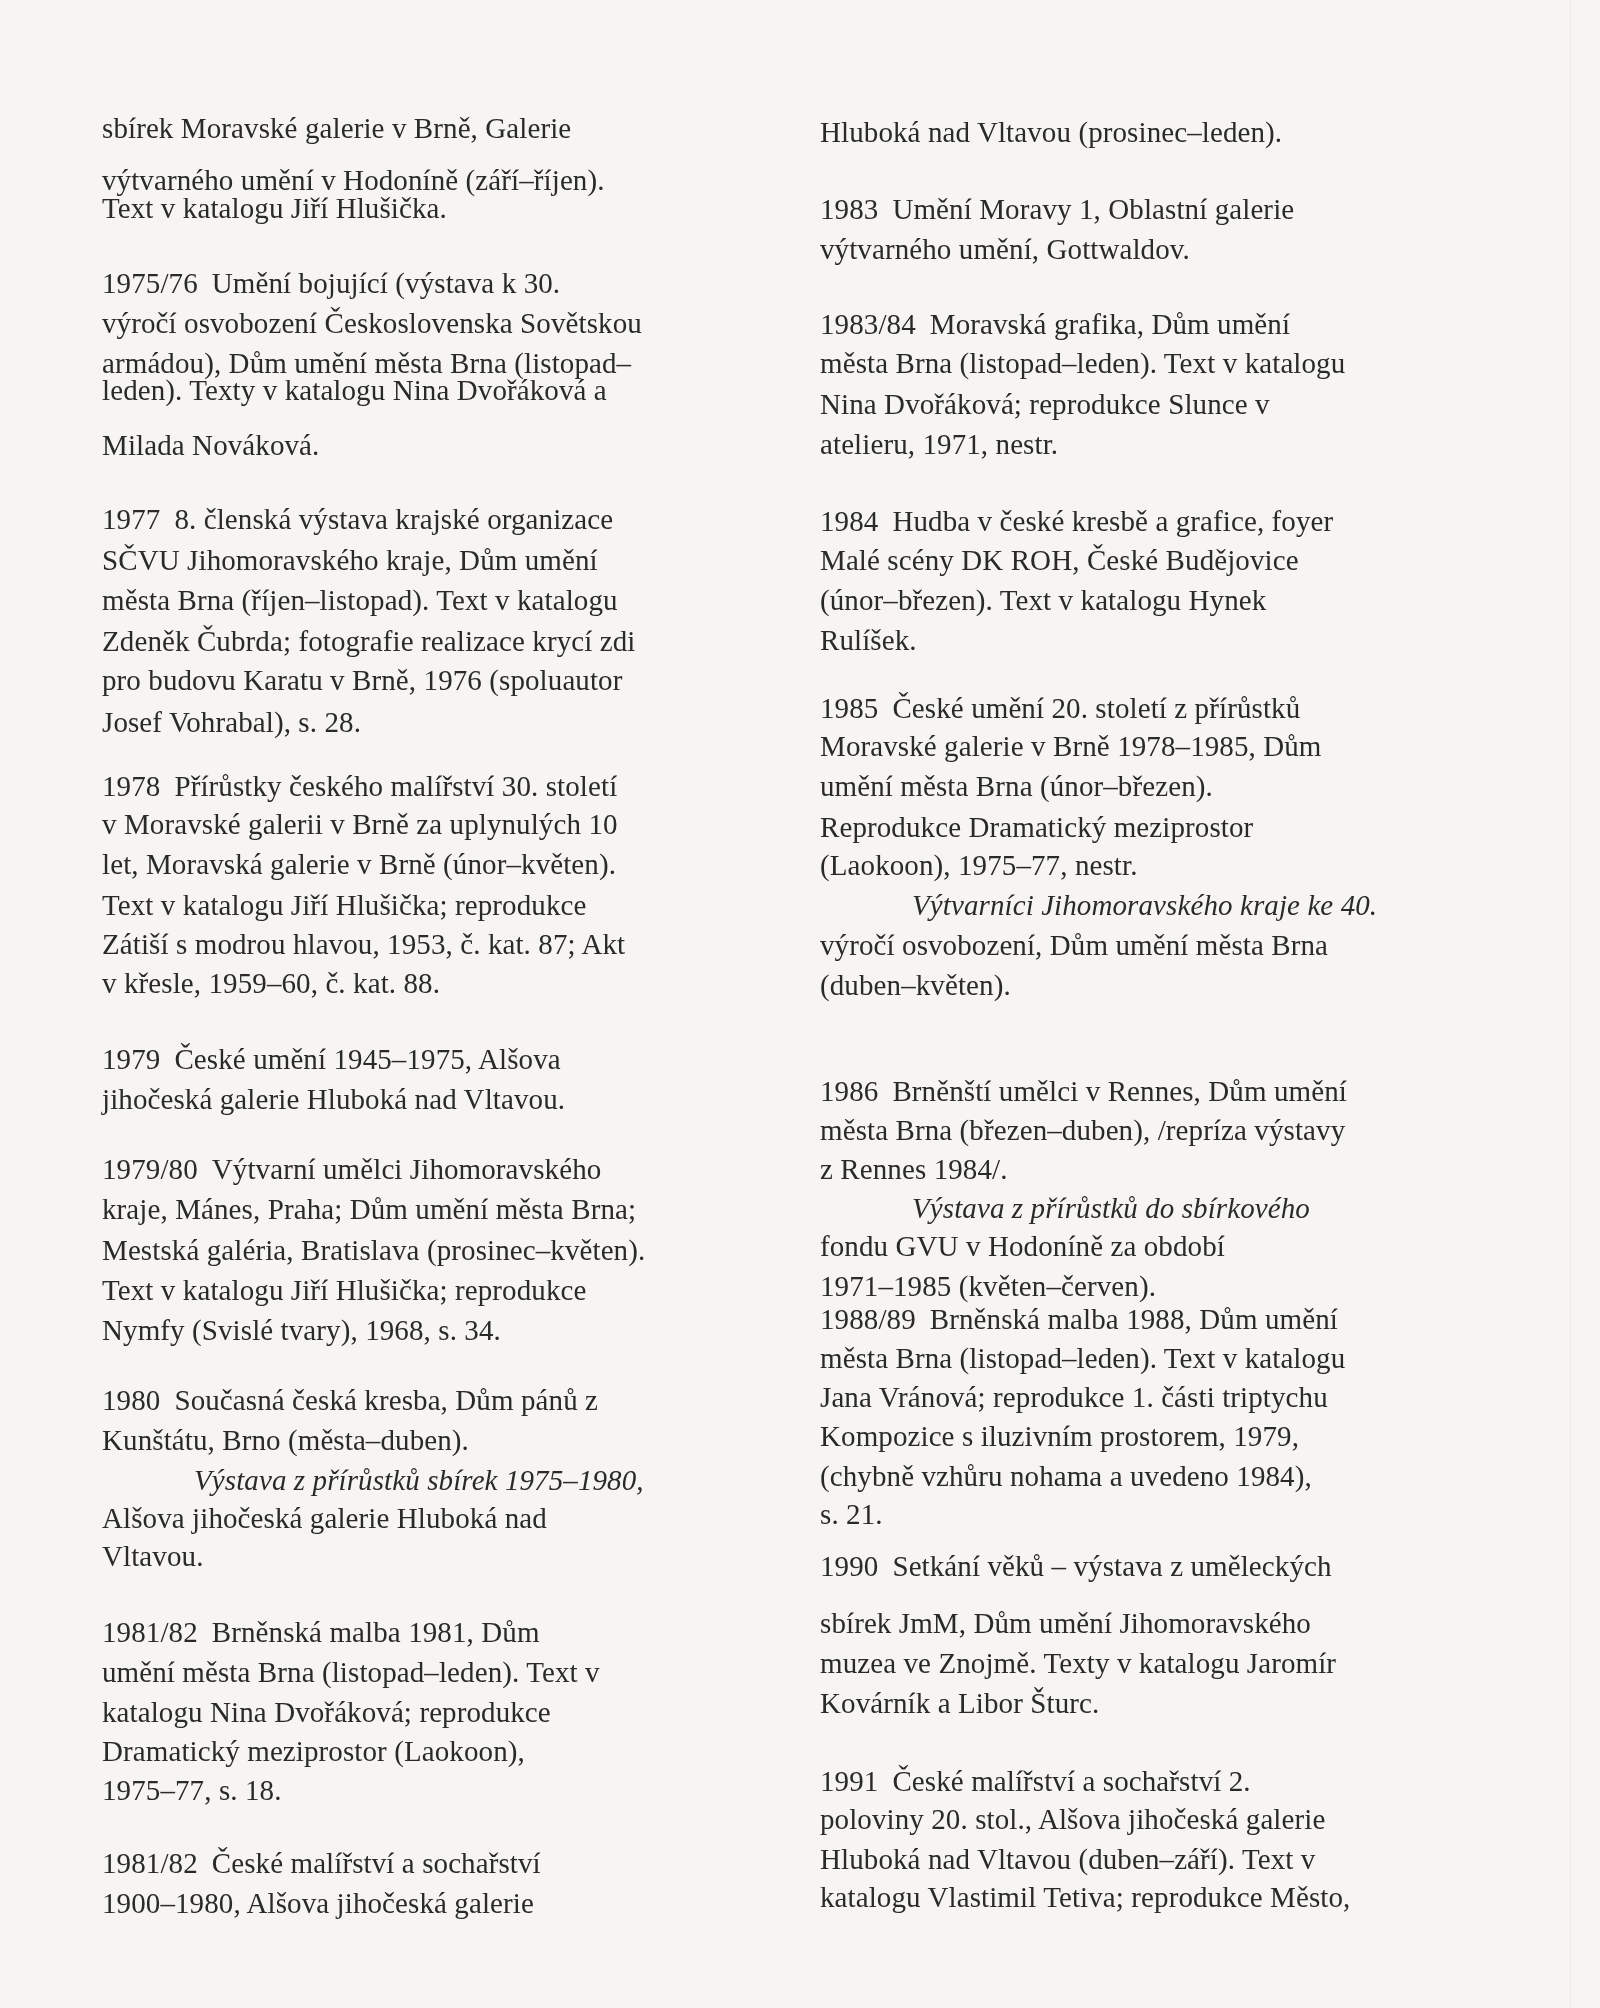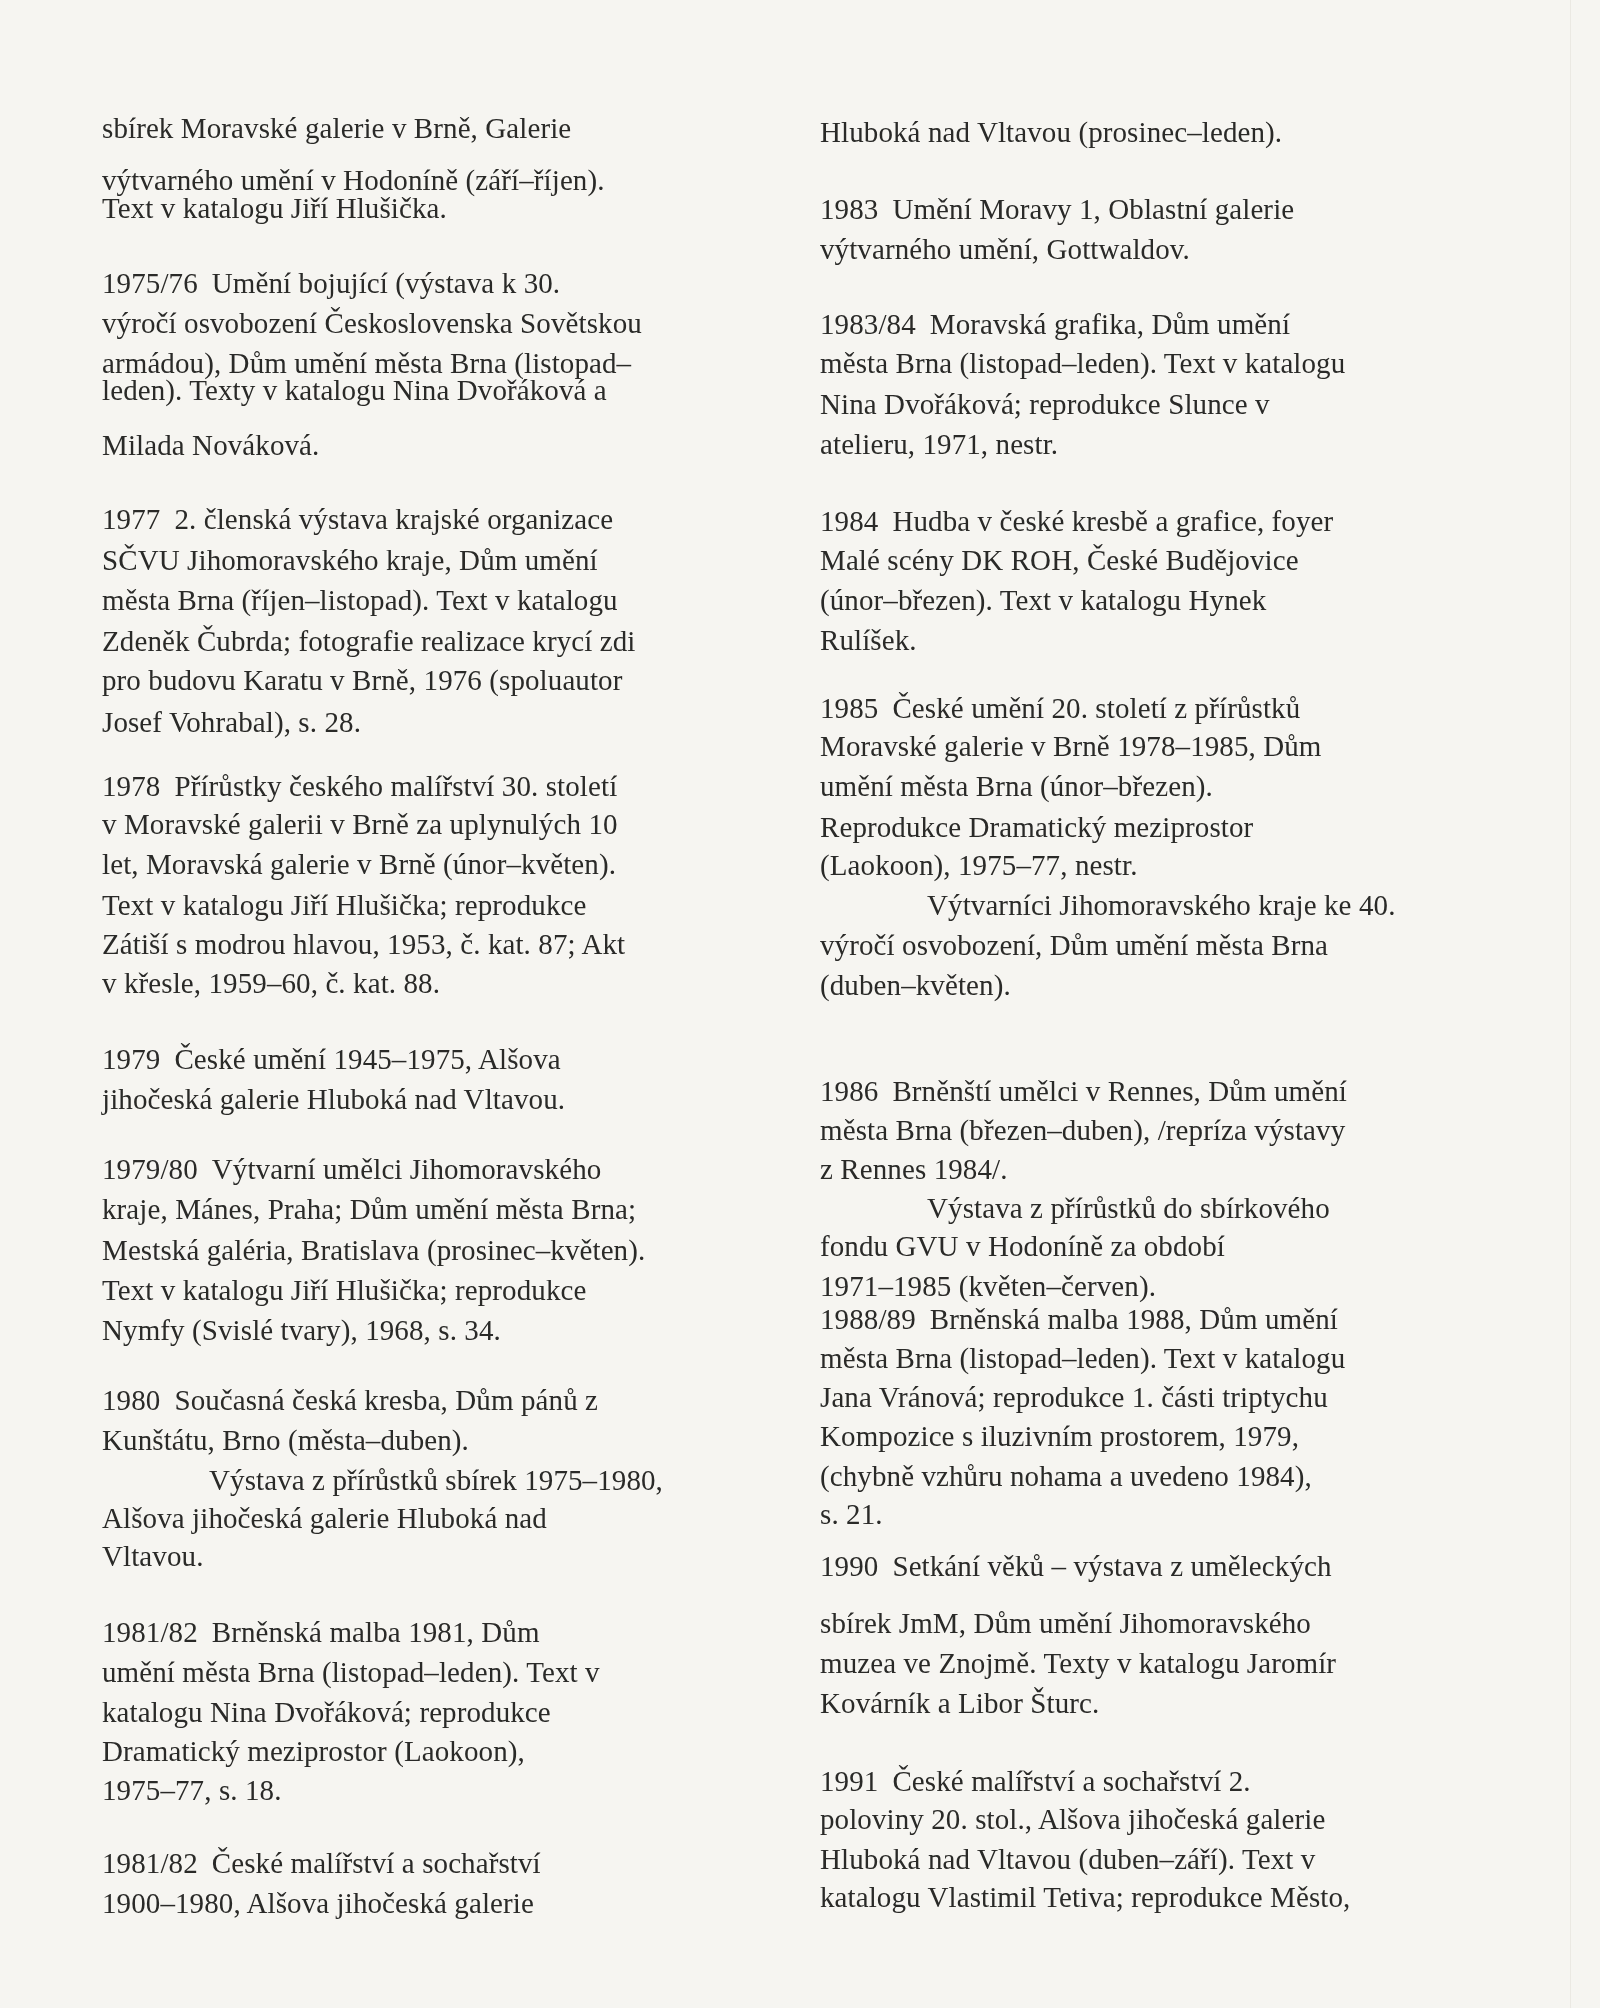--- a/index.html
+++ b/index.html
@@ -14,21 +14,21 @@
     background: #ebe9e3;
   }
   .column { position: absolute; top: 0; }
   .col-left { left: 102px; width: 700px; }
   .col-right { left: 820px; width: 690px; }
   .line {
     position: absolute; left: 0; white-space: nowrap;
     font-size: 29px; line-height: 36px; height: 36px;
     letter-spacing: 0.1px;
   }
-  .line.indent { left: 107px; }
+  .line.indent { left: 92px; font-style: italic; }
   .year { margin-right: 14px; }
 </style>
 </head>
 <body>
 
 <div class="page-edge"></div>
 
 <div class="column col-left">
 
   <div>
@@ -39,21 +39,21 @@
 
   <div>
     <div class="line" style="top:265px"><span class="year">1975/76</span><span>Umění bojující (výstava k 30.</span></div>
     <div class="line" style="top:305px">výročí osvobození Československa Sovětskou</div>
     <div class="line" style="top:345px">armádou), Dům umění města Brna  (listopad–</div>
     <div class="line" style="top:372px">leden). Texty v katalogu Nina Dvořáková a</div>
     <div class="line" style="top:427px">Milada Nováková.</div>
   </div>
 
   <div>
-    <div class="line" style="top:501px"><span class="year">1977</span><span>2. členská výstava krajské organizace</span></div>
+    <div class="line" style="top:501px"><span class="year">1977</span><span>8. členská výstava krajské organizace</span></div>
     <div class="line" style="top:542px">SČVU Jihomoravského  kraje, Dům umění</div>
     <div class="line" style="top:582px">města Brna (říjen–listopad). Text v katalogu</div>
     <div class="line" style="top:623px">Zdeněk Čubrda; fotografie realizace krycí zdi</div>
     <div class="line" style="top:662px">pro budovu Karatu v Brně, 1976 (spoluautor</div>
     <div class="line" style="top:704px">Josef Vohrabal), s. 28.</div>
   </div>
 
   <div>
     <div class="line" style="top:768px"><span class="year">1978</span><span>Přírůstky českého malířství 30. století</span></div>
     <div class="line" style="top:806px">v Moravské galerii  v Brně za uplynulých 10</div>

